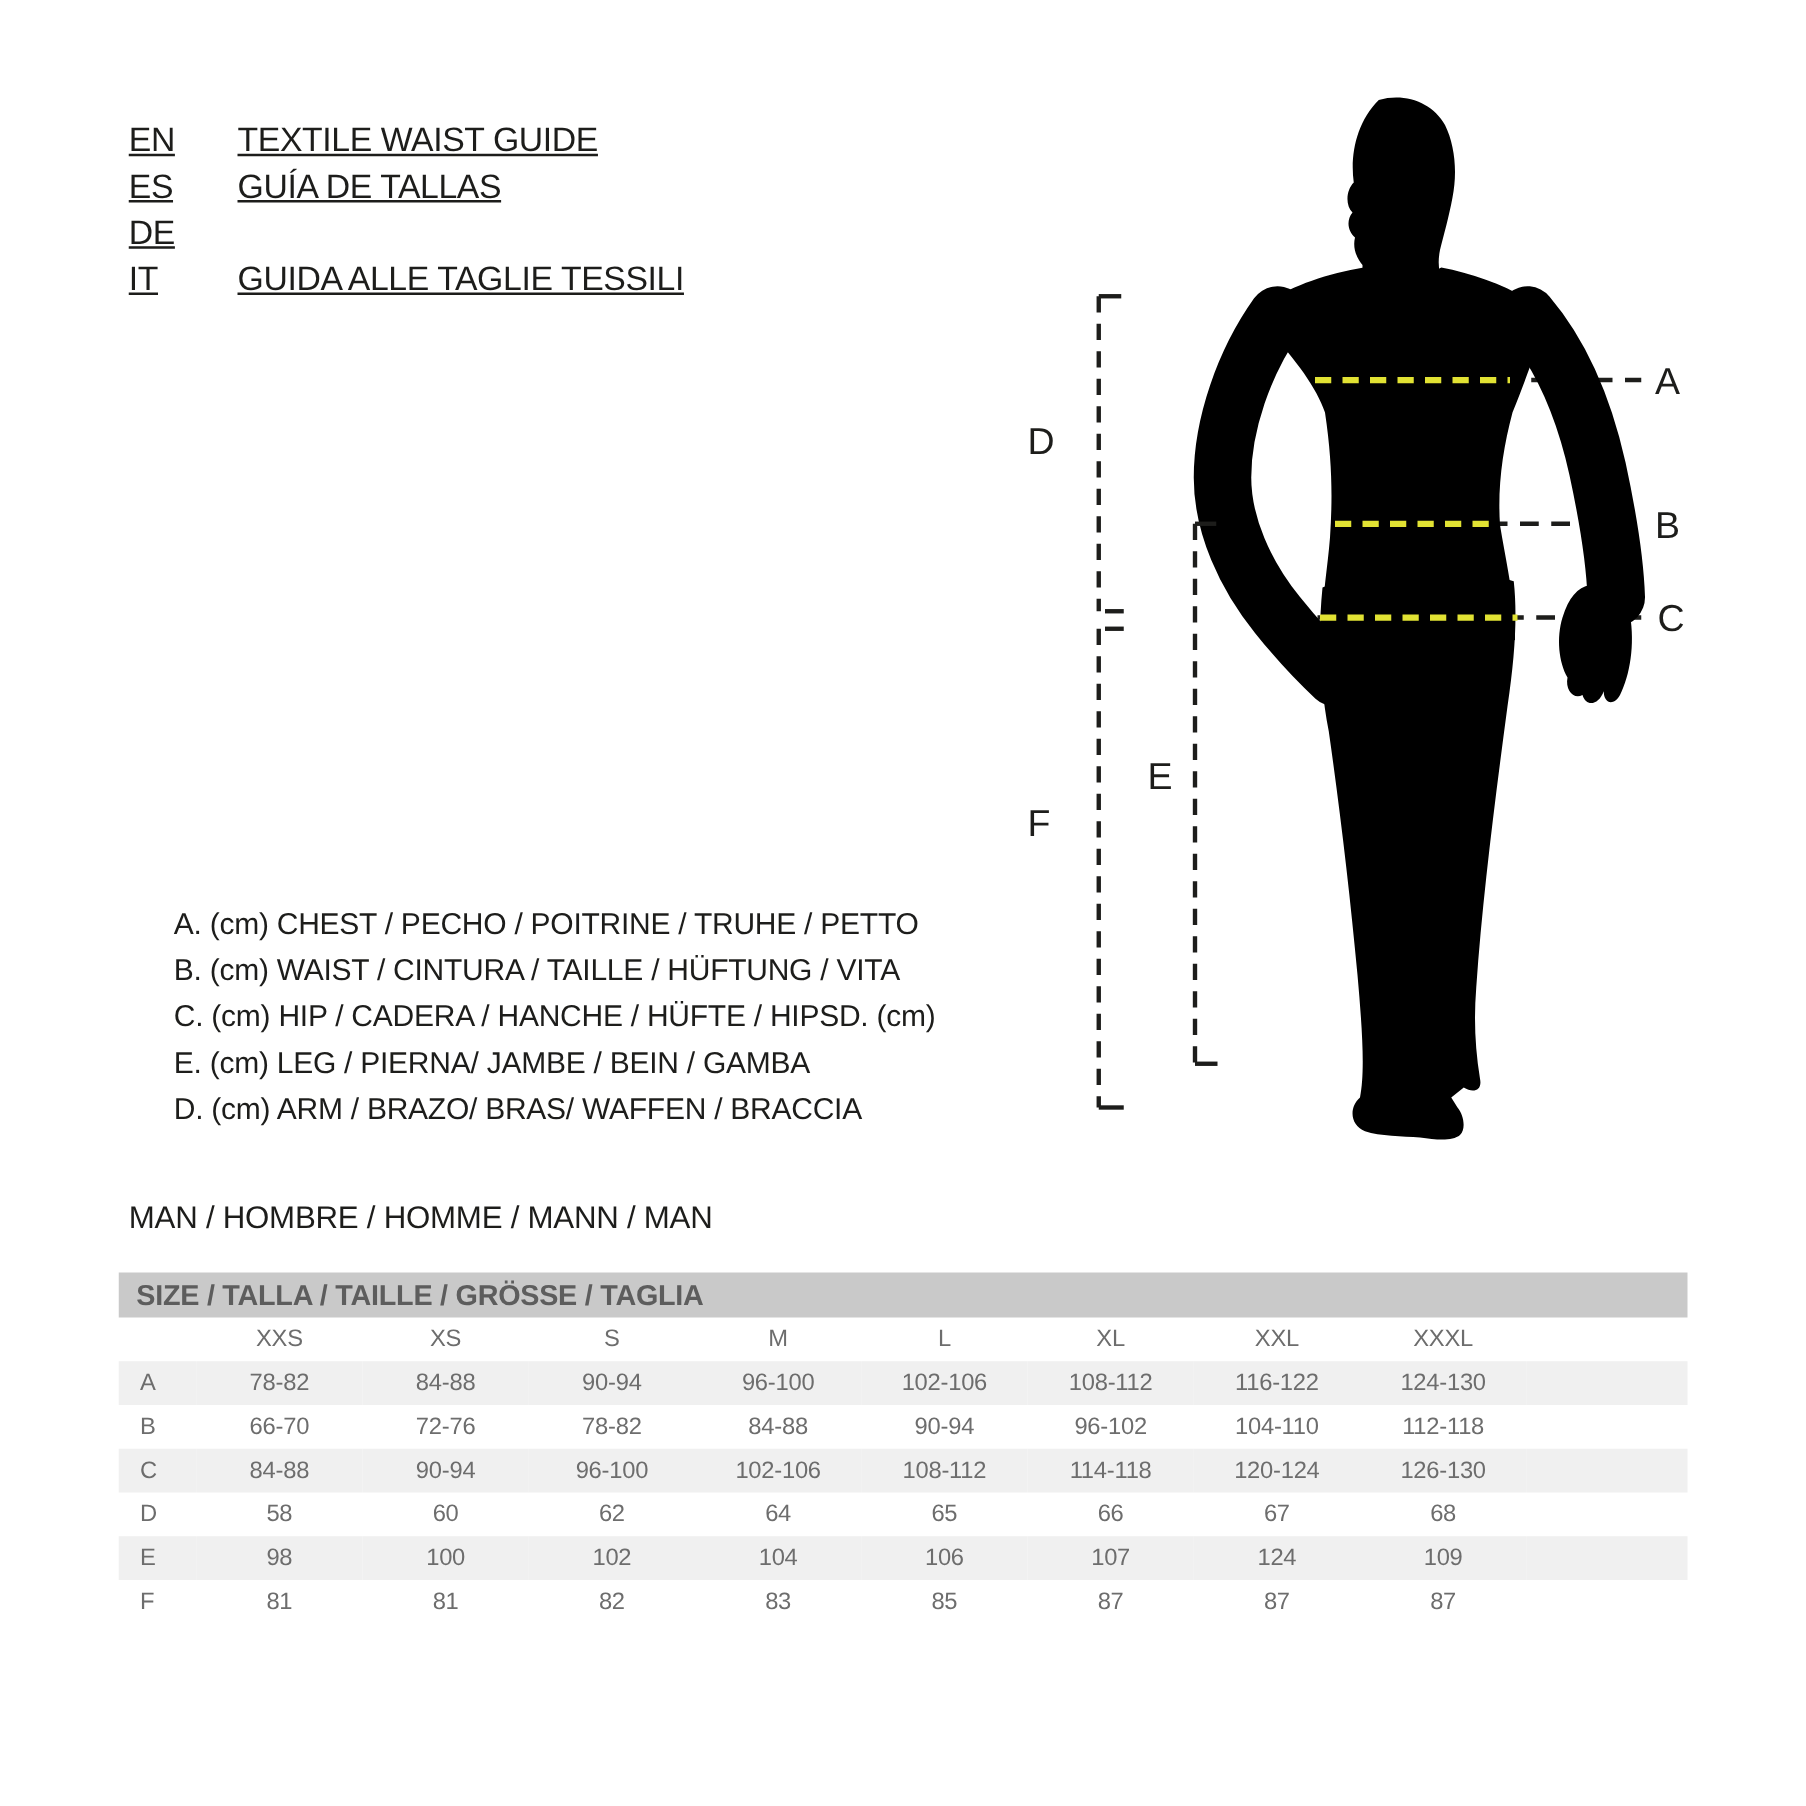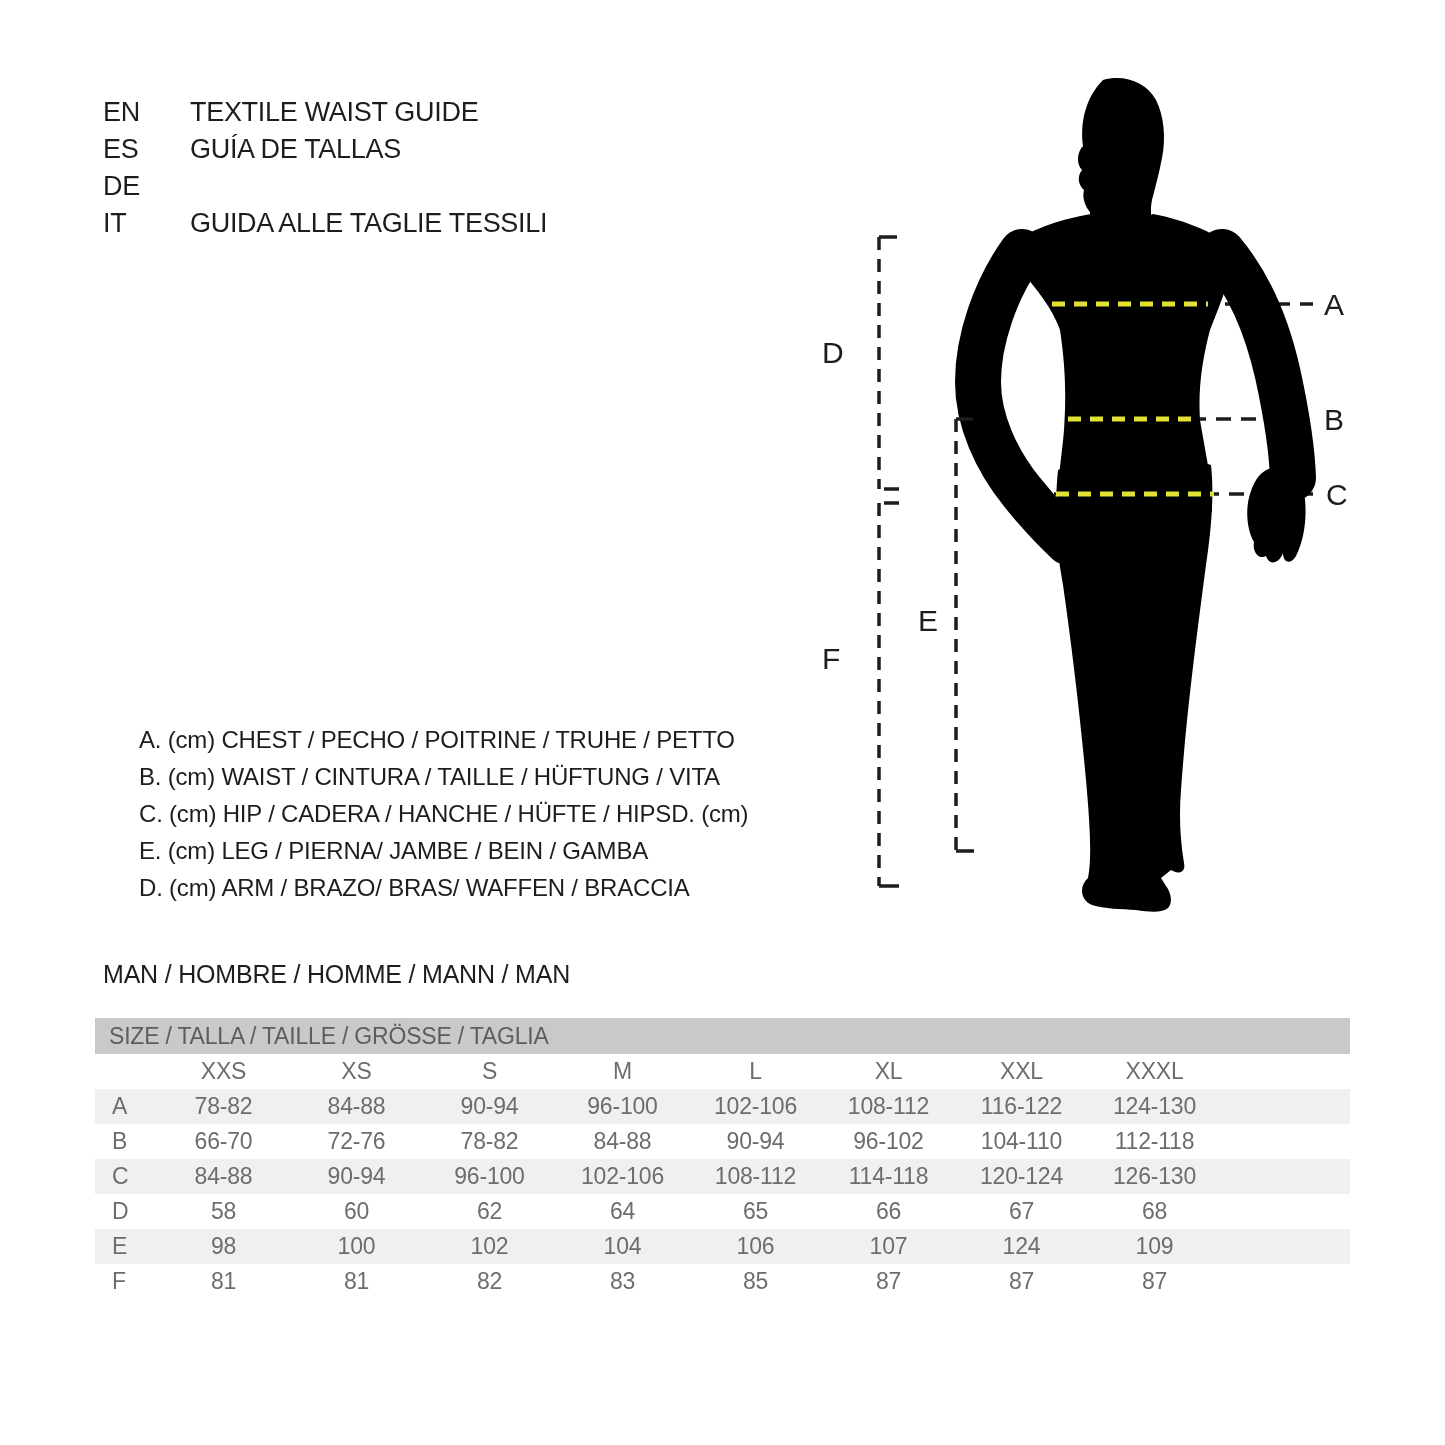--- a/index.html
+++ b/index.html
@@ -2,33 +2,33 @@
 <html><head>
 <meta charset="utf-8">
 <style>
   html,body{margin:0;padding:0;}
   body{
     width:1445px;height:1445px;position:relative;overflow:hidden;
     background:#ffffff;font-family:"Liberation Sans",sans-serif;color:#1d1d1b;
   }
   
   .lang-block{position:absolute;left:103px;top:94px;}
-  .lang-row{display:flex;height:37px;align-items:center;font-size:27px;letter-spacing:-0.3px;}
+  .lang-row{display:flex;height:37px;align-items:center;font-size:27px;letter-spacing:-0.3px;text-decoration:underline;}
   .lang-code{width:87px;flex:0 0 87px;}
   
   .legend-block{position:absolute;left:103px;top:721px;}
   .legend-row{height:37px;display:flex;align-items:center;font-size:24px;letter-spacing:-0.2px;white-space:nowrap;margin-left:36px;}
   
   .category-line{position:absolute;left:103px;top:960px;font-size:25px;letter-spacing:-0.2px;}
   
   .table-wrap{position:absolute;left:95px;top:1018px;width:1255px;}
   .size-bar{height:36px;line-height:36px;background:#c9c9c9;color:#5d5d5d;
-    font-size:23px;padding-left:14px;letter-spacing:-0.2px;}
+    font-size:23px;padding-left:14px;letter-spacing:-0.2px;font-weight:bold;}
   table.sizes{border-collapse:collapse;width:100%;table-layout:fixed;
-    font-size:23px;color:#6d6d6d;}
+    font-size:19px;color:#6d6d6d;}
   table.sizes td,table.sizes th{height:35px;padding:0;text-align:center;
     font-weight:normal;vertical-align:middle;letter-spacing:-0.2px;}
   table.sizes td.lab{text-align:left;padding-left:17px;}
   tr.band{background:#f0f0f0;}
   
   .figure-svg{position:absolute;left:0;top:0;width:1445px;height:1445px;}
   .diagram-label{font-family:"Liberation Sans",sans-serif;font-size:30px;fill:#1d1d1b;}
 </style>
 </head>
 <body>

